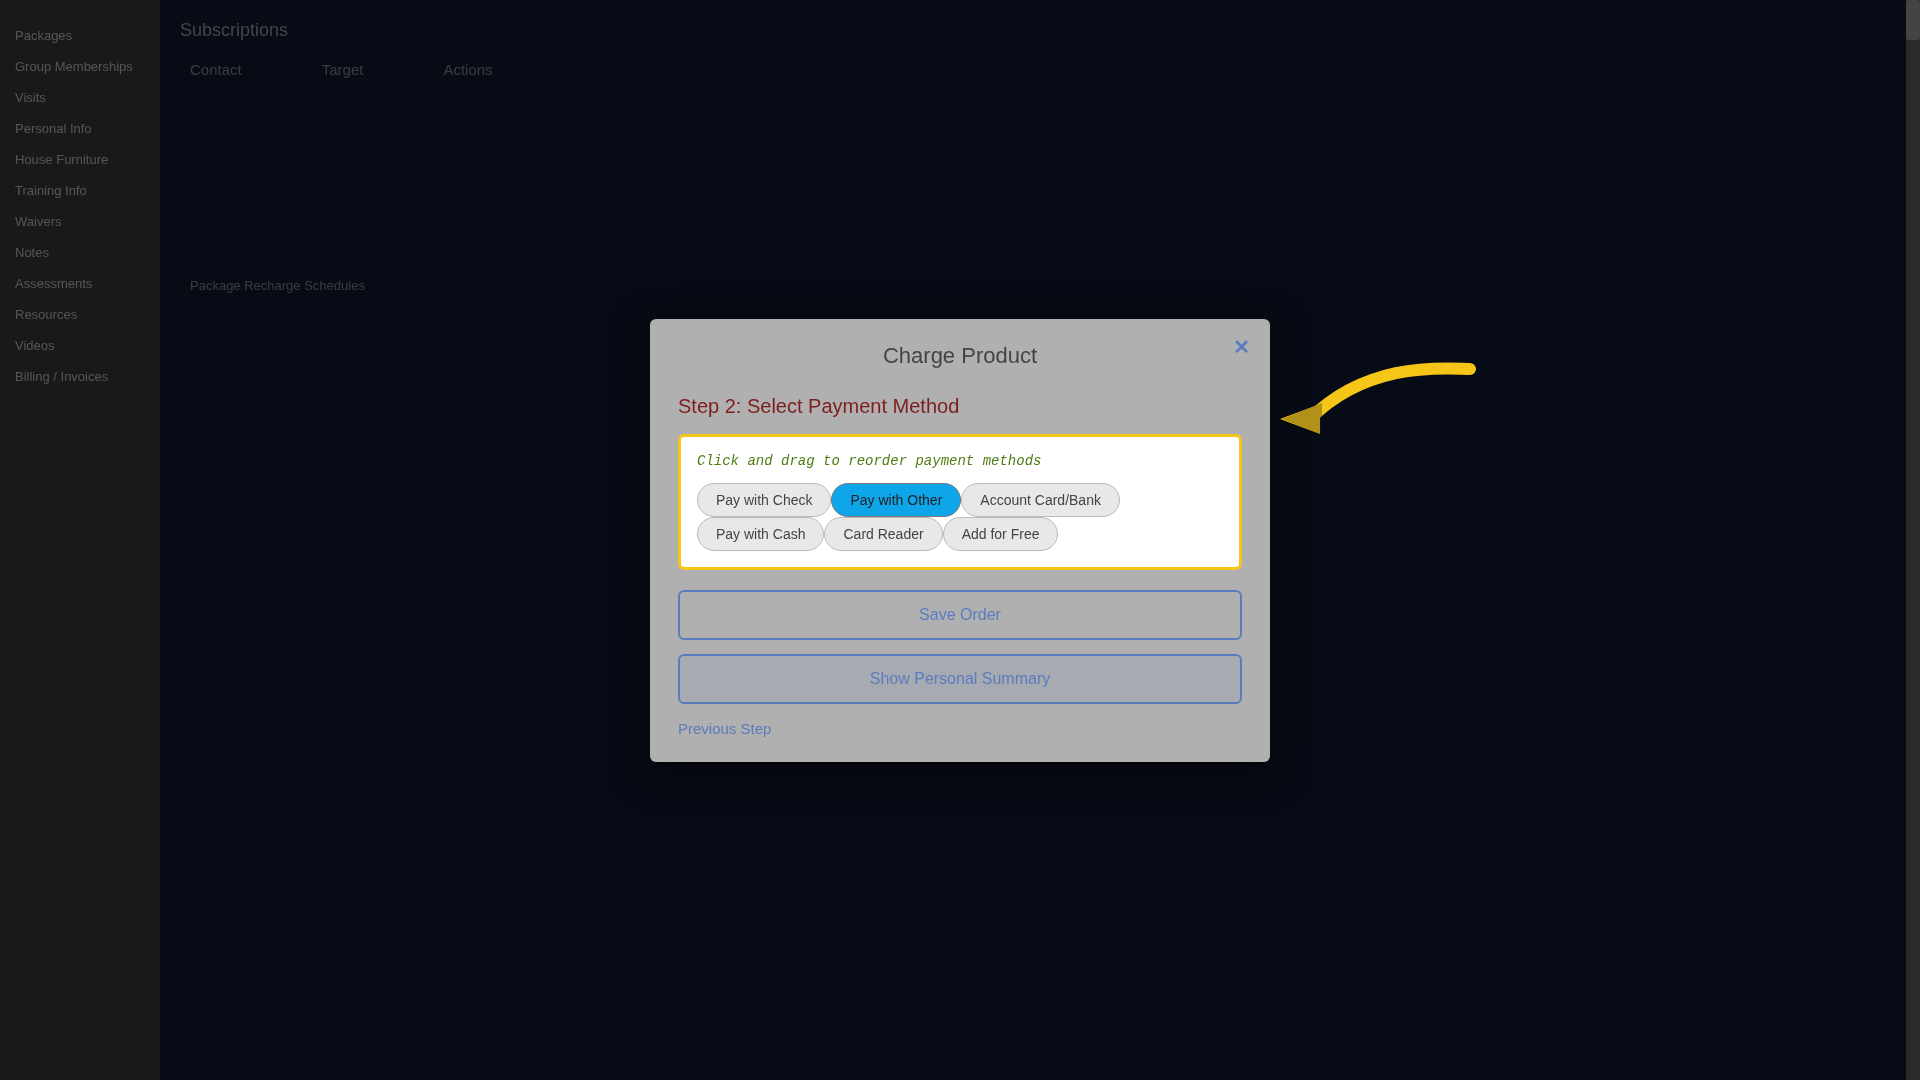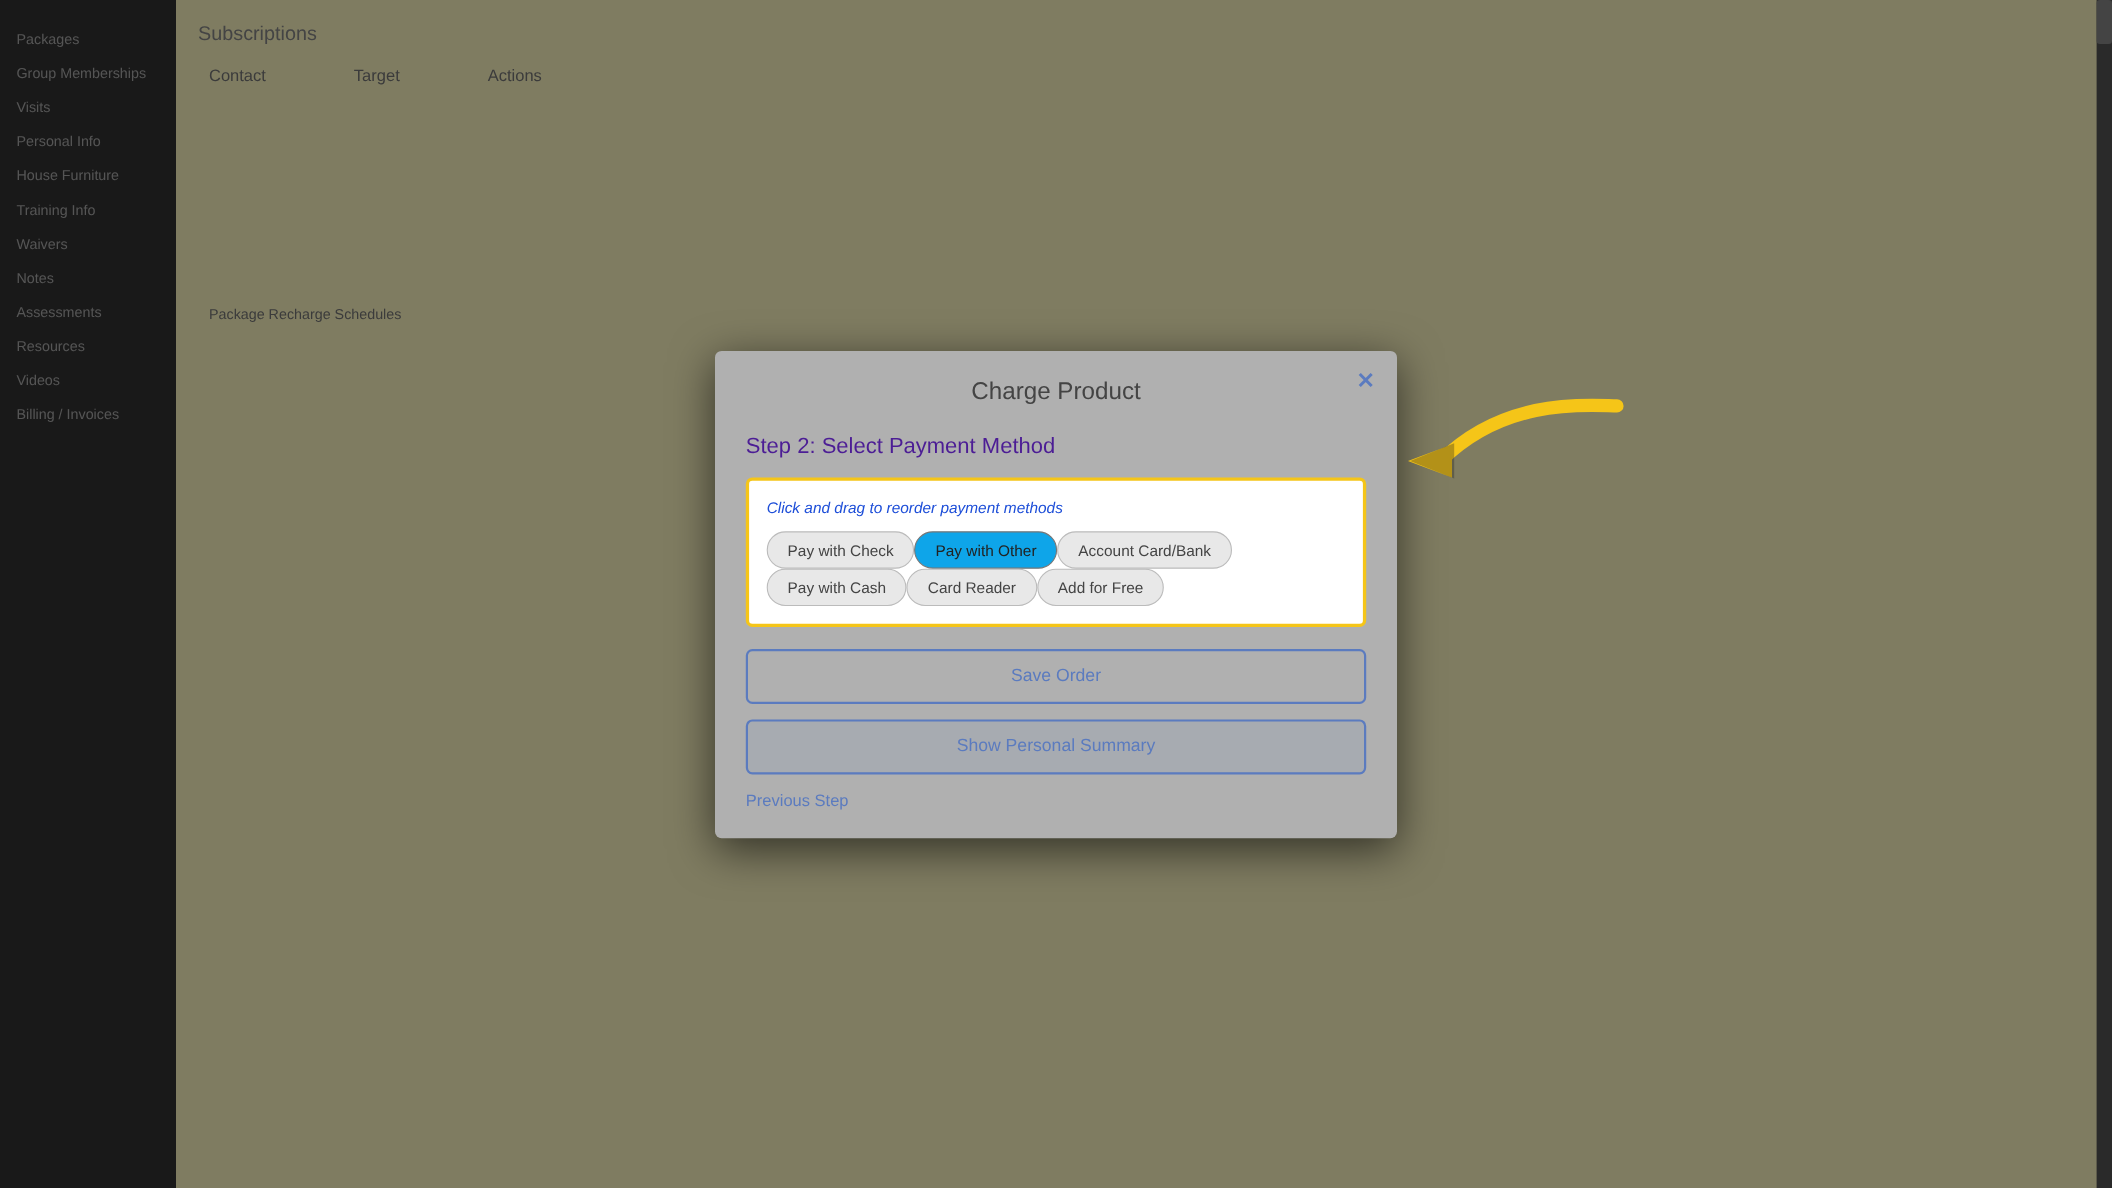--- a/index.html
+++ b/index.html
@@ -37,21 +37,21 @@
       padding: 8px 5px;
       cursor: pointer;
     }
 
     .bg-main {
       position: absolute;
       left: 160px;
       top: 0;
       right: 0;
       bottom: 0;
-      background: #fef9c3;
+      background: #0f172a;
       padding: 20px;
     }
 
     .bg-title {
       color: #888;
       font-size: 18px;
       margin-bottom: 20px;
     }
 
     .bg-table-header {
@@ -109,39 +109,40 @@
       border: none;
       line-height: 1;
     }
 
     .modal-body {
       padding: 10px 24px 20px;
     }
 
     .step-label {
       font-size: 20px;
-      color: #4c1d95;
+      color: #7f1d1d;
       margin-bottom: 16px;
       font-weight: 400;
     }
 
     
     .payment-methods-box {
       border: 3px solid #f5c518;
       border-radius: 6px;
       background: white;
       padding: 16px;
       margin-bottom: 20px;
     }
 
     .drag-hint {
       font-size: 14px;
-      color: #1d4ed8;
+      color: #4d7c0f;
       margin-bottom: 14px;
       font-style: italic;
+      font-family: Liberation Mono, monospace;
     }
 
     .payment-buttons {
       display: flex;
       flex-wrap: wrap;
       gap: 0;
     }
 
     .payment-btn {
       padding: 8px 18px;

